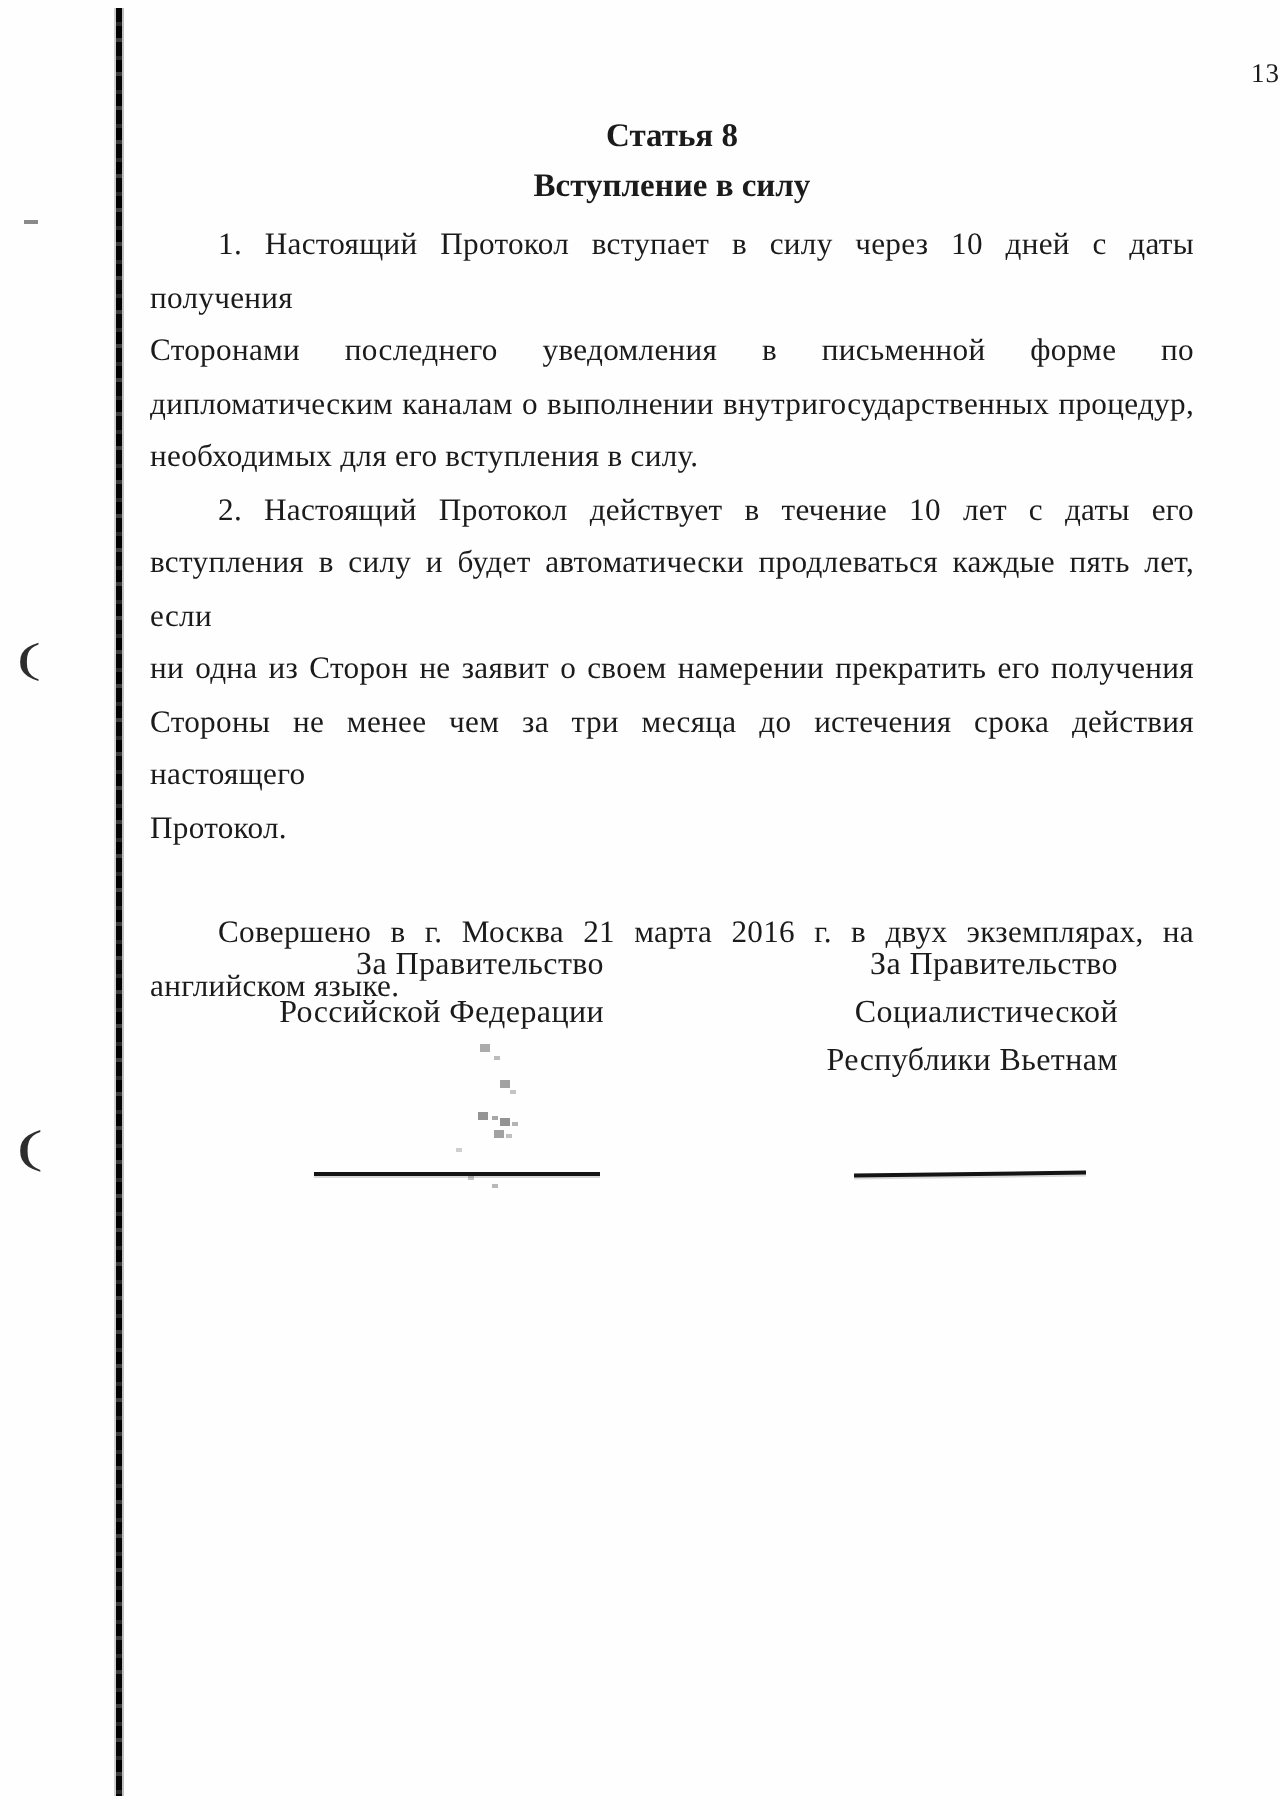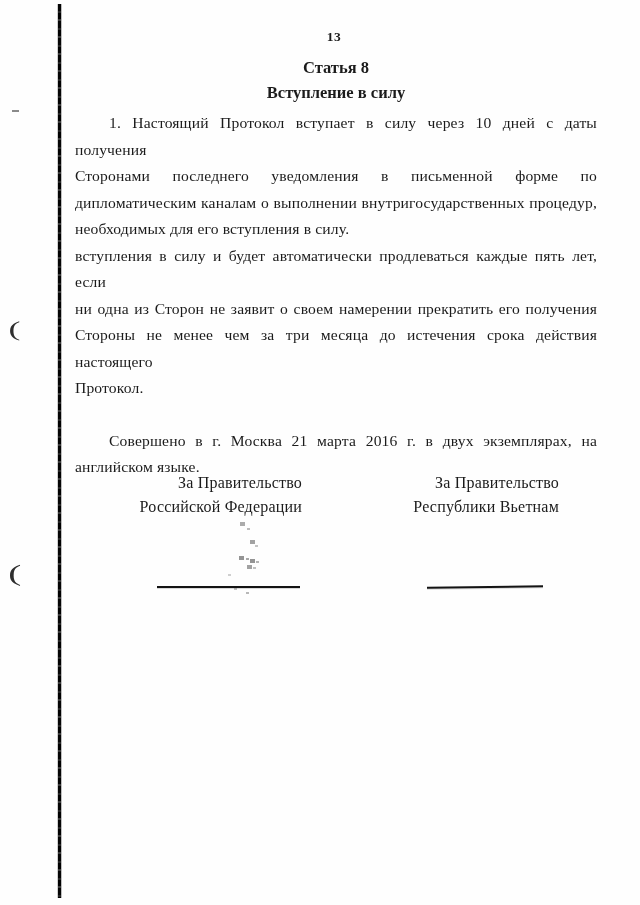--- a/index.html
+++ b/index.html
@@ -40,21 +40,21 @@
       29px 39px 0 0 rgba(90,90,90,.45),
       21px 44px 0 1px rgba(70,70,70,.5),
       26px 45px 0 0 rgba(100,100,100,.4),
       1px 52px 0 0 rgba(120,120,120,.35),
       7px 66px 0 0 rgba(110,110,110,.4),
       19px 70px 0 0 rgba(100,100,100,.45);
   }
   
   .page-number{
     position:absolute;top:30px;left:28px;right:0;
-    text-align:center;font-size:13.5px;font-weight:700;
+    text-align:right;font-size:13.5px;font-weight:400;
     letter-spacing:.5px;line-height:14px;
   }
   .doc-heading{
     position:absolute;left:75px;width:522px;
     text-align:center;font-weight:bold;font-size:16.5px;line-height:20px;
   }
   .article-title{top:58px;}
   .article-subtitle{top:83px;}
   .textblock{
     position:absolute;left:75px;top:110px;width:522px;
@@ -97,35 +97,37 @@
   <div class="doc-heading article-subtitle">Вступление в силу</div>
 
   <div class="textblock">
     <div class="para-1">
       <div class="bl first">1. Настоящий Протокол вступает в силу через 10 дней с даты получения</div>
       <div class="bl">Сторонами последнего уведомления в письменной форме по</div>
       <div class="bl">дипломатическим каналам о выполнении внутригосударственных процедур,</div>
       <div class="bl last">необходимых для его вступления в силу.</div>
     </div>
     <div class="para-2">
+      <div class="bl first">2. Настоящий Протокол действует в течение 10 лет с даты его</div>
       <div class="bl">вступления в силу и будет автоматически продлеваться каждые пять лет, если</div>
       <div class="bl">ни одна из Сторон не заявит о своем намерении прекратить его получения</div>
       <div class="bl">Стороны не менее чем за три месяца до истечения срока действия настоящего</div>
       <div class="bl last">Протокол.</div>
     </div>
     <div class="para-3">
       <div class="bl first">Совершено в г. Москва 21 марта 2016 г. в двух экземплярах, на</div>
       <div class="bl last">английском языке.</div>
     </div>
   </div>
 
   <div class="sig-col sig-col-left">
     <div>За Правительство</div>
     <div>Российской Федерации</div>
   </div>
   <div class="sig-col sig-col-right">
     <div>За Правительство</div>
+    <div>Социалистической</div>
     <div>Республики Вьетнам</div>
   </div>
   <div class="sig-rule sig-rule-left"></div>
   <div class="sig-rule sig-rule-right"></div>
 
 </div>
 
 </body></html>

